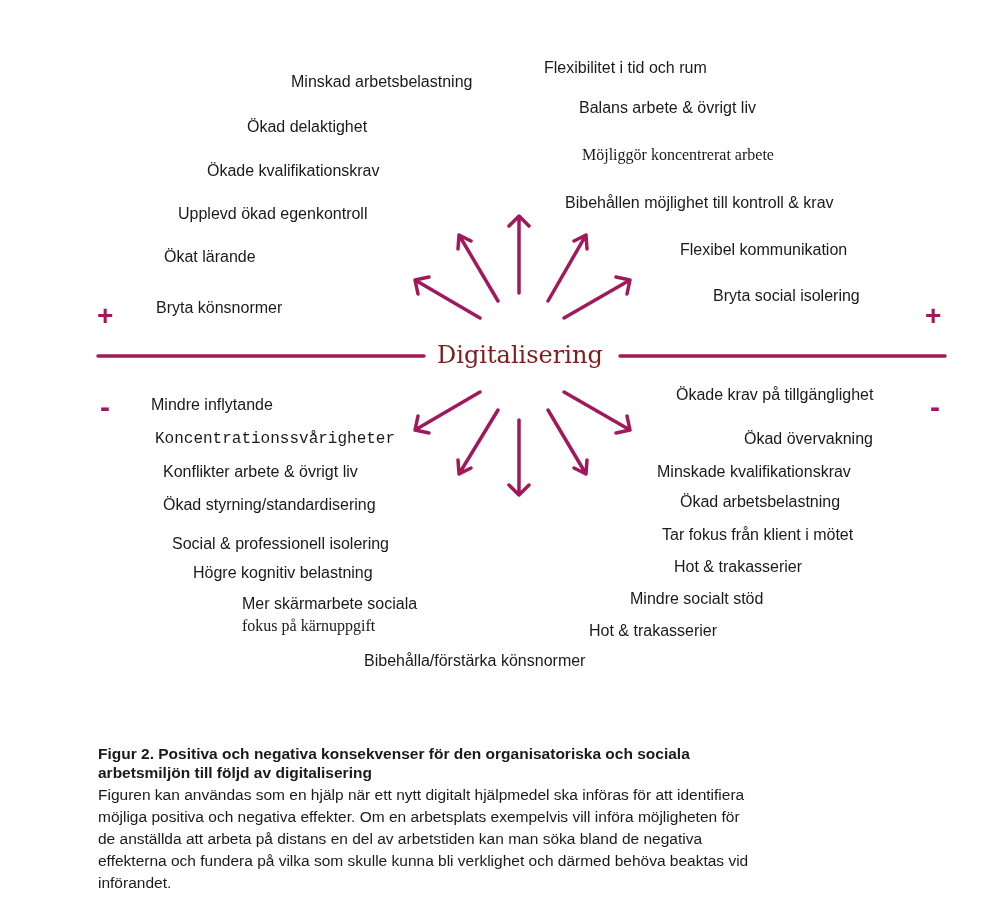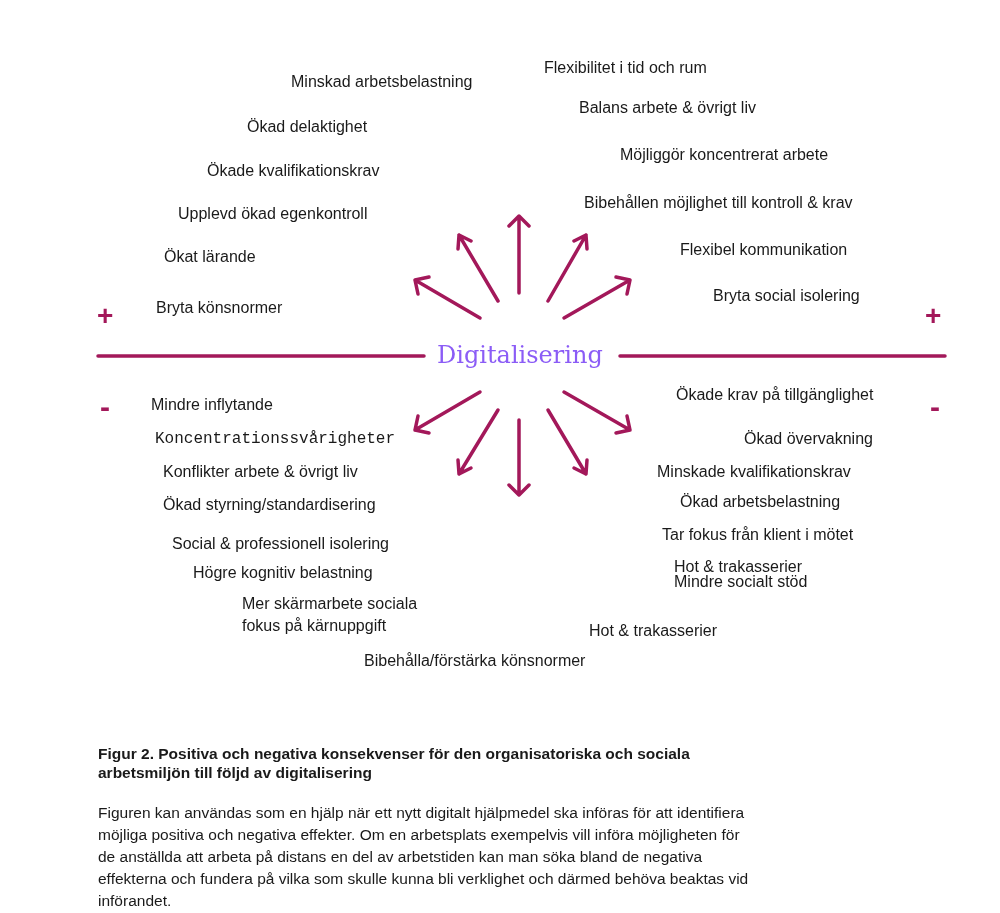--- a/index.html
+++ b/index.html
@@ -1,24 +1,24 @@
 <!DOCTYPE html>
 <html><head>
 <meta charset="utf-8">
 <style>
   html, body { margin: 0; padding: 0; background: #ffffff; }
   body { width: 1000px; height: 913px; position: relative; overflow: hidden;
          font-family: "Liberation Sans", sans-serif; color: #1a1a1a; }
   .lbl { position: absolute; font-size: 16px; white-space: nowrap; line-height: 20px; }
   .center-title { position: absolute; left: 437px; top: 340px; font-family: "DejaVu Serif", serif;
-                  font-size: 24px; color: #8b5cf6; line-height: 30px; }
+                  font-size: 24px; color: #7f1d1d; line-height: 30px; }
   .sign { position: absolute; color: #a3185a; font-weight: bold; }
   svg.arrows { position: absolute; left: 0; top: 0; }
   .caption { position: absolute; left: 98px; top: 744px; width: 660px; font-size: 15.5px; line-height: 22px; }
-  .caption-title { font-weight: bold; line-height: 19px; margin-bottom: 20px; }
+  .caption-title { font-weight: bold; line-height: 19px; margin-bottom: 2px; }
 </style>
 </head>
 <body>
 
 <svg class="arrows" width="1000" height="913">
   <defs>
     <marker id="ah" markerWidth="10" markerHeight="10" refX="6" refY="5" orient="auto" markerUnits="userSpaceOnUse">
       <path d="M0,-2 L7,5 L0,12" fill="none" stroke="#a3185a" stroke-width="3" transform="translate(0,0) scale(1)"></path>
     </marker>
   </defs>
@@ -50,40 +50,40 @@
 
 <div class="lbl" style="left:291px; top:72px;">Minskad arbetsbelastning</div>
 <div class="lbl" style="left:247px; top:117px;">Ökad delaktighet</div>
 <div class="lbl" style="left:207px; top:161px;">Ökade kvalifikationskrav</div>
 <div class="lbl" style="left:178px; top:204px;">Upplevd ökad egenkontroll</div>
 <div class="lbl" style="left:164px; top:247px;">Ökat lärande</div>
 <div class="lbl" style="left:156px; top:286px;margin-top:12px;">Bryta könsnormer</div>
 
 <div class="lbl" style="left:544px; top:58px;">Flexibilitet i tid och rum</div>
 <div class="lbl" style="left:579px; top:98px;text-align:right;">Balans arbete &amp; övrigt liv</div>
-<div class="lbl" style="left:620px; top:145px;">Möjliggör koncentrerat arbete</div>
-<div class="lbl" style="left:584px; top:193px;">Bibehållen möjlighet till kontroll &amp; krav</div>
+<div class="lbl" style="left:582px; top:145px;font-family:Liberation Serif, serif;">Möjliggör koncentrerat arbete</div>
+<div class="lbl" style="left:565px; top:193px;">Bibehållen möjlighet till kontroll &amp; krav</div>
 <div class="lbl" style="left:680px; top:240px;">Flexibel kommunikation</div>
 <div class="lbl" style="left:713px; top:286px;">Bryta social isolering</div>
 
 <div class="lbl" style="left:151px; top:395px;">Mindre inflytande</div>
 <div class="lbl" style="left:155px; top:429px;font-family:Liberation Mono, monospace;">Koncentrationssvårigheter</div>
 <div class="lbl" style="left:163px; top:462px;">Konflikter arbete &amp; övrigt liv</div>
 <div class="lbl" style="left:163px; top:495px;">Ökad styrning/standardisering</div>
 <div class="lbl" style="left:172px; top:534px;">Social &amp; professionell isolering</div>
 <div class="lbl" style="left:193px; top:563px;">Högre kognitiv belastning</div>
 <div class="lbl" style="left:242px; top:594px;">Mer skärmarbete sociala</div>
-<div class="lbl" style="left:242px; top:616px;">fokus på kärnuppgift</div>
+<div class="lbl" style="left:242px; top:616px;font-family:Liberation Serif, serif;">fokus på kärnuppgift</div>
 <div class="lbl" style="left:364px; top:651px;">Bibehålla/förstärka könsnormer</div>
 
 <div class="lbl" style="left:676px; top:385px;">Ökade krav på tillgänglighet</div>
 <div class="lbl" style="left:744px; top:429px;">Ökad övervakning</div>
 <div class="lbl" style="left:657px; top:462px;">Minskade kvalifikationskrav</div>
 <div class="lbl" style="left:680px; top:492px;">Ökad arbetsbelastning</div>
 <div class="lbl" style="left:662px; top:525px;">Tar fokus från klient i mötet</div>
 <div class="lbl" style="left:674px; top:557px;">Hot &amp; trakasserier</div>
-<div class="lbl" style="left:630px; top:572px;margin-left:44px;">Mindre socialt stöd</div>
+<div class="lbl" style="left:630px; top:589px;">Mindre socialt stöd</div>
 <div class="lbl" style="left:589px; top:621px;">Hot &amp; trakasserier</div>
 
 <div class="caption">
   <div class="caption-title">Figur 2. Positiva och negativa konsekvenser för den organisatoriska och sociala arbetsmiljön till följd av digitalisering</div>
   <div class="caption-body">Figuren kan användas som en hjälp när ett nytt digitalt hjälpmedel ska införas för att identifiera möjliga positiva och negativa effekter. Om en arbetsplats exempelvis vill införa möjligheten för de anställda att arbeta på distans en del av arbetstiden kan man söka bland de negativa effekterna och fundera på vilka som skulle kunna bli verklighet och därmed behöva beaktas vid införandet.</div>
 </div>
 
 </body></html>

